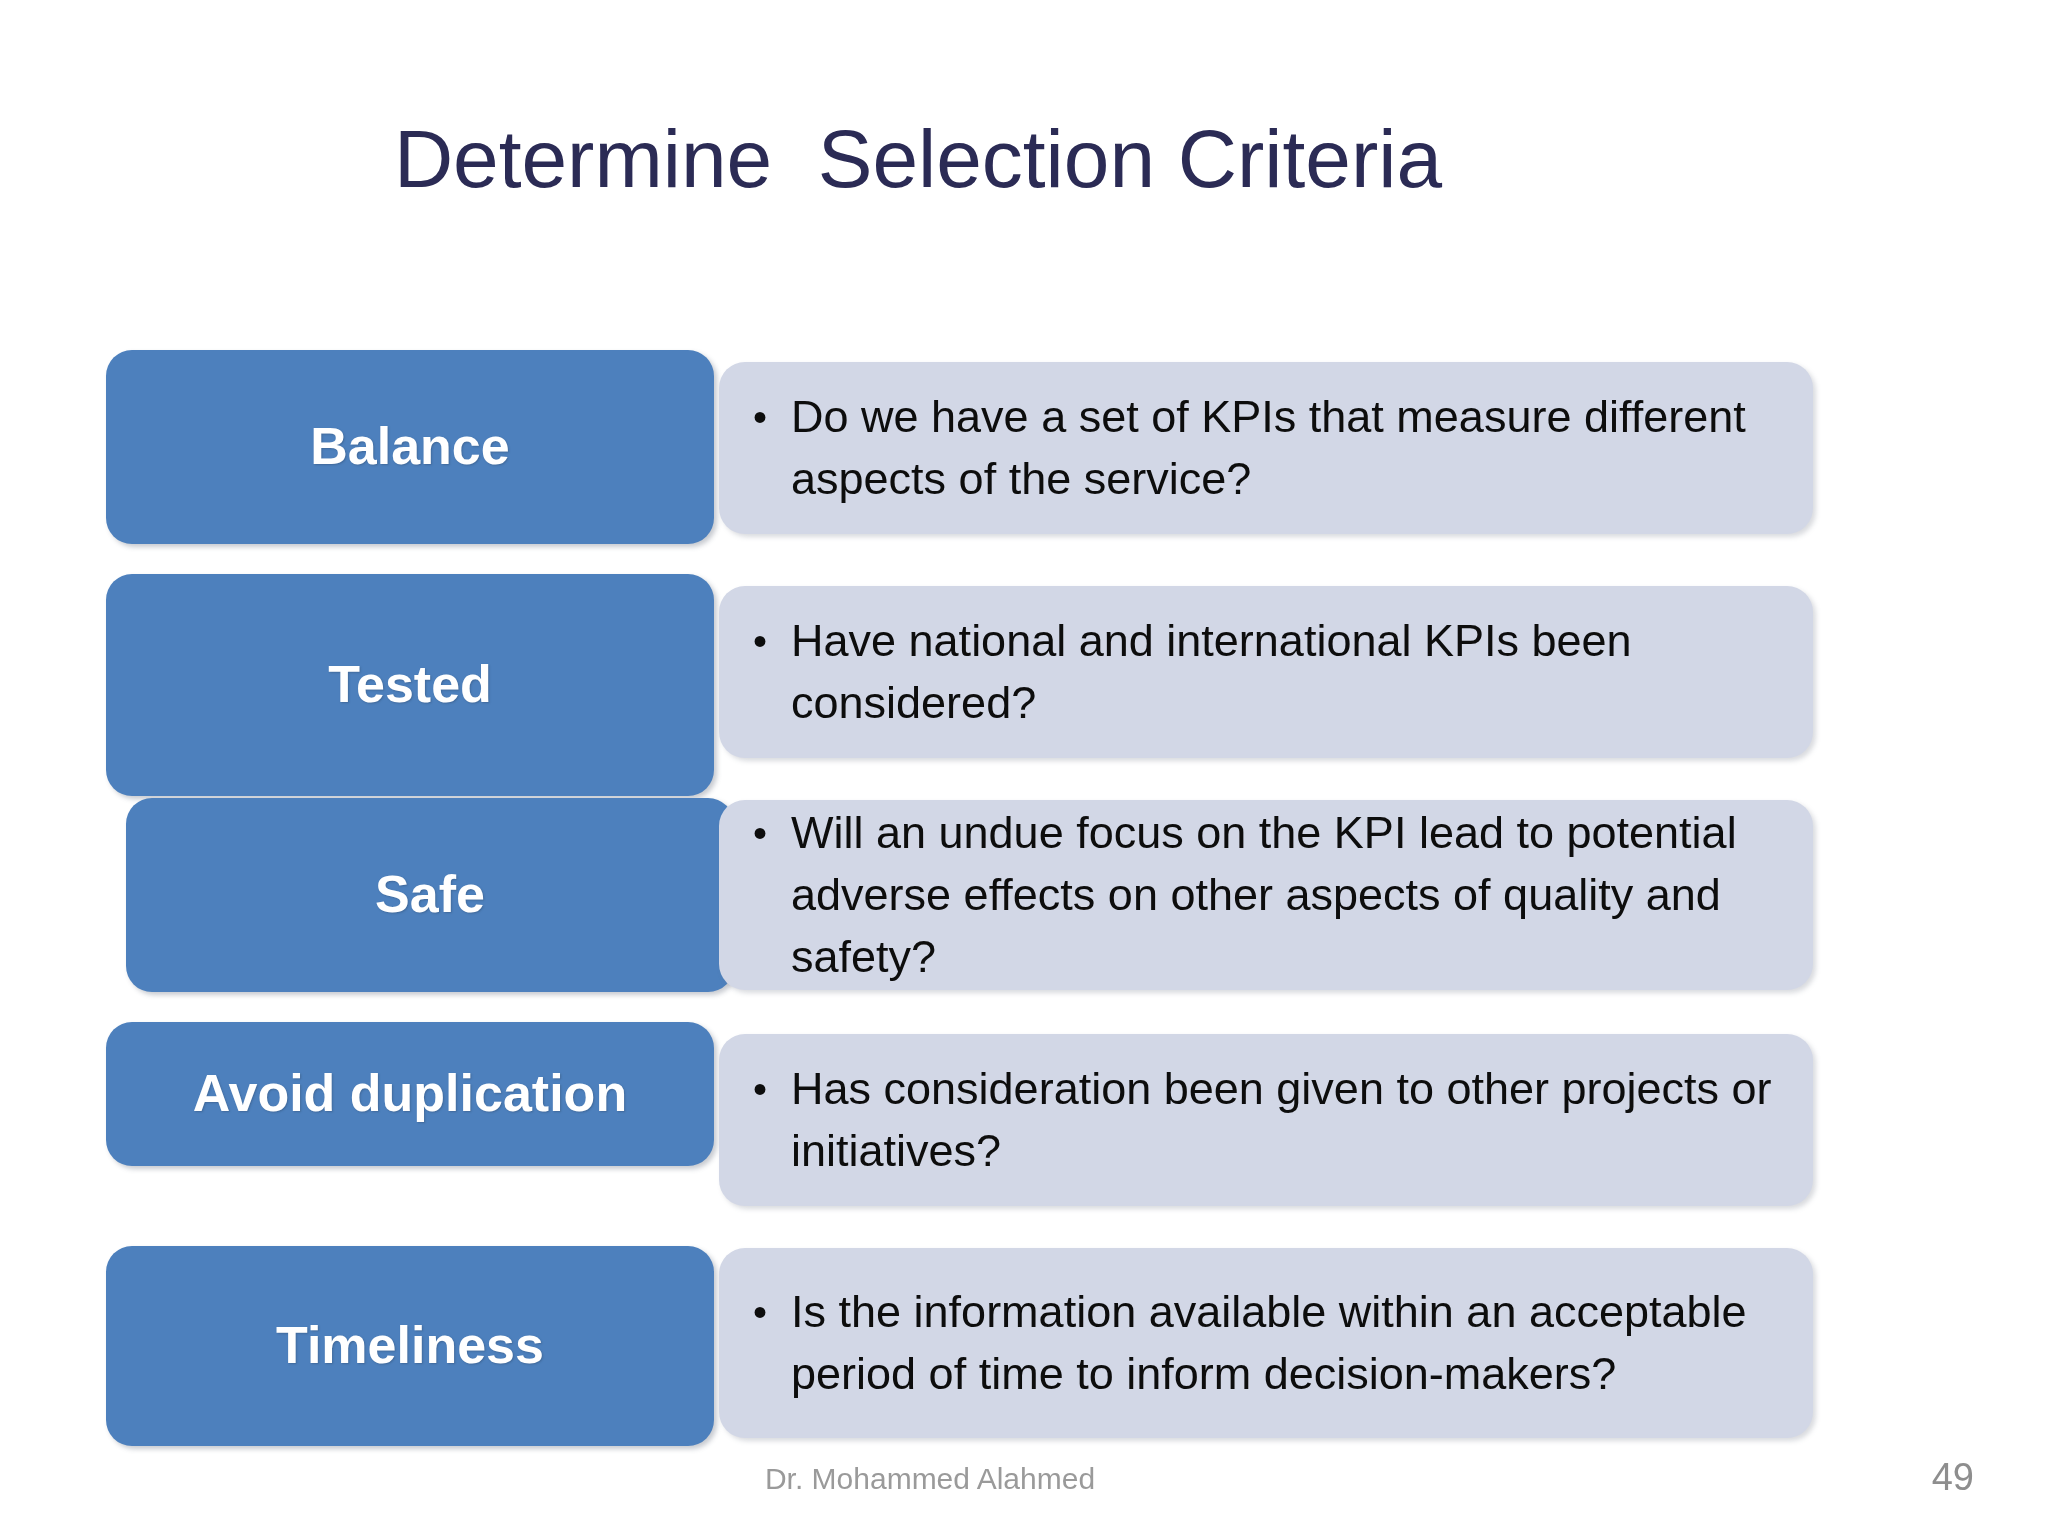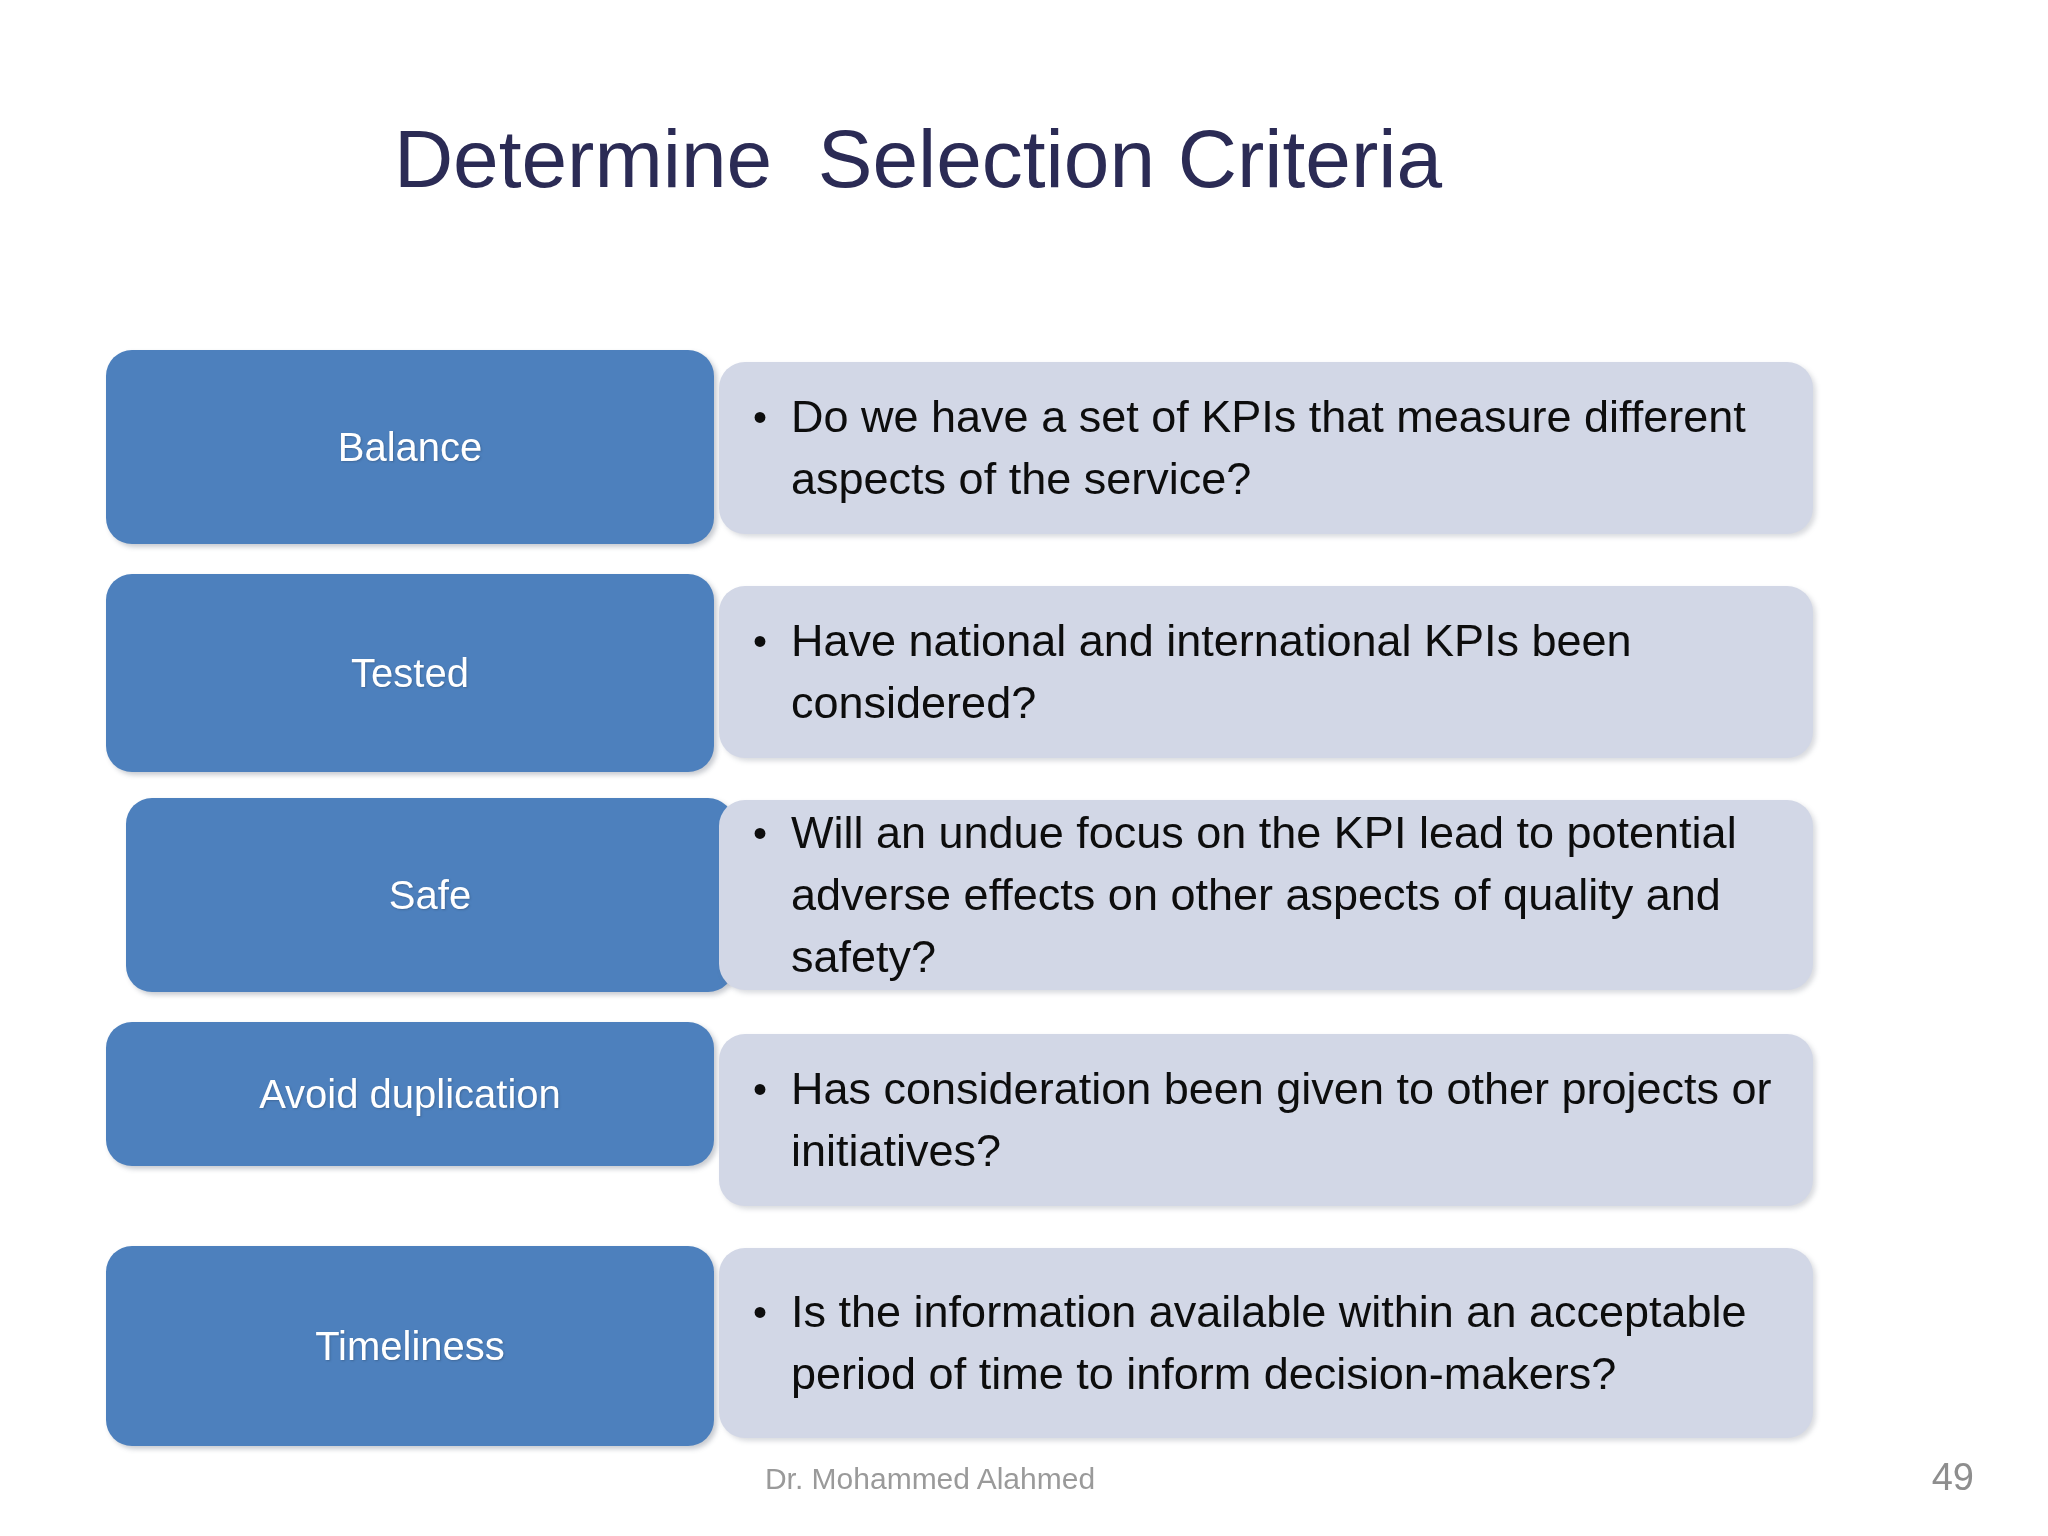--- a/index.html
+++ b/index.html
@@ -58,22 +58,22 @@
     background: #4d80bd;
     border-radius: 26px;
     box-shadow: 3px 3px 5px rgba(80,90,110,0.32);
     display: flex;
     align-items: center;
     justify-content: center;
   }
 
   .criteria-row .label-text {
     color: #ffffff;
-    font-weight: normal;
-    font-size: 40px;
+    font-weight: bold;
+    font-size: 52px;
     line-height: 1.1;
     text-align: right;
     padding: 0 14px;
     text-shadow: 1px 1px 2px rgba(40,60,90,0.35);
   }
 
   .criteria-row .content-box {
     position: absolute;
     left: 719px;
     top: 12px;
@@ -108,21 +108,21 @@
     line-height: 62px;
     font-weight: 400;
   }
 
   
   #row-0 { top: 0px; }
   #row-0 .label-box   { height: 194px; }
   #row-0 .content-box { height: 172px; }
 
   #row-1 { top: 224px; }
-  #row-1 .label-box   { height: 198px; }
+  #row-1 .label-box   { height: 222px; }
   #row-1 .content-box { height: 172px; }
 
   #row-2 { top: 448px; }
   #row-2 .label-box   { height: 194px; margin-left: 20px; }
   #row-2 .content-box { height: 190px; top: 2px; }
 
   #row-3 { top: 672px; }
   #row-3 .label-box   { height: 144px; }
   #row-3 .content-box { height: 172px; }
 

